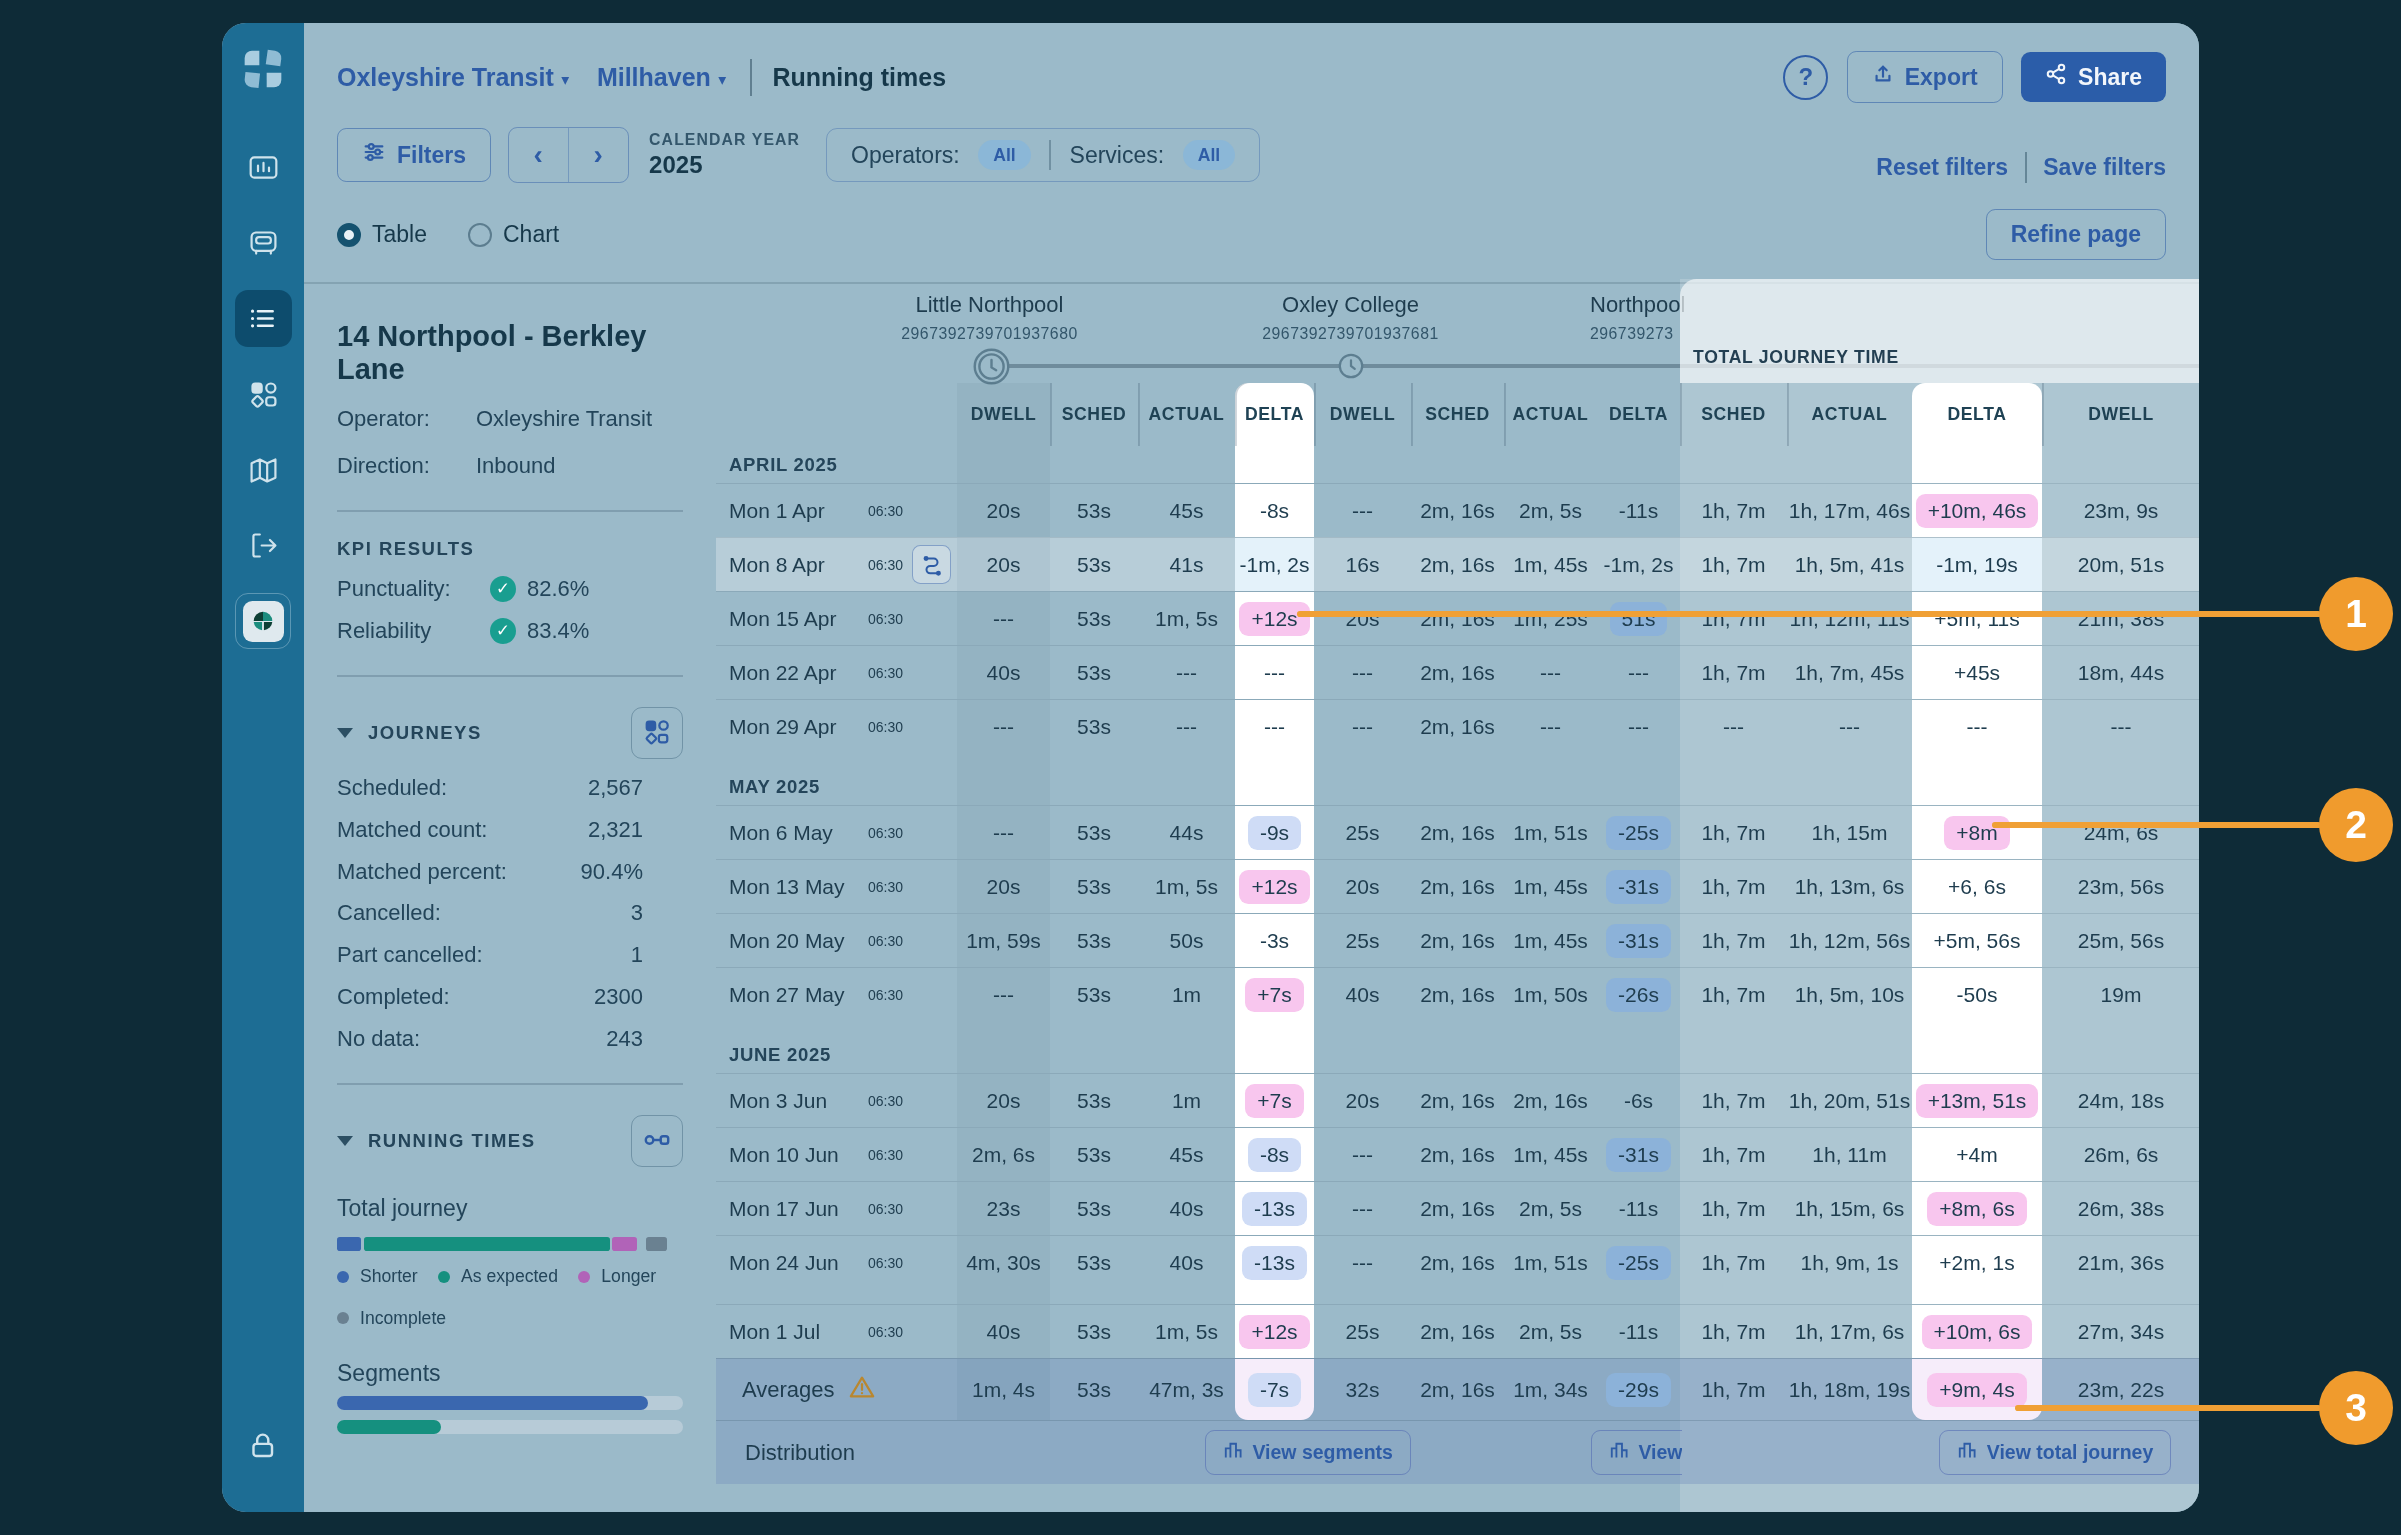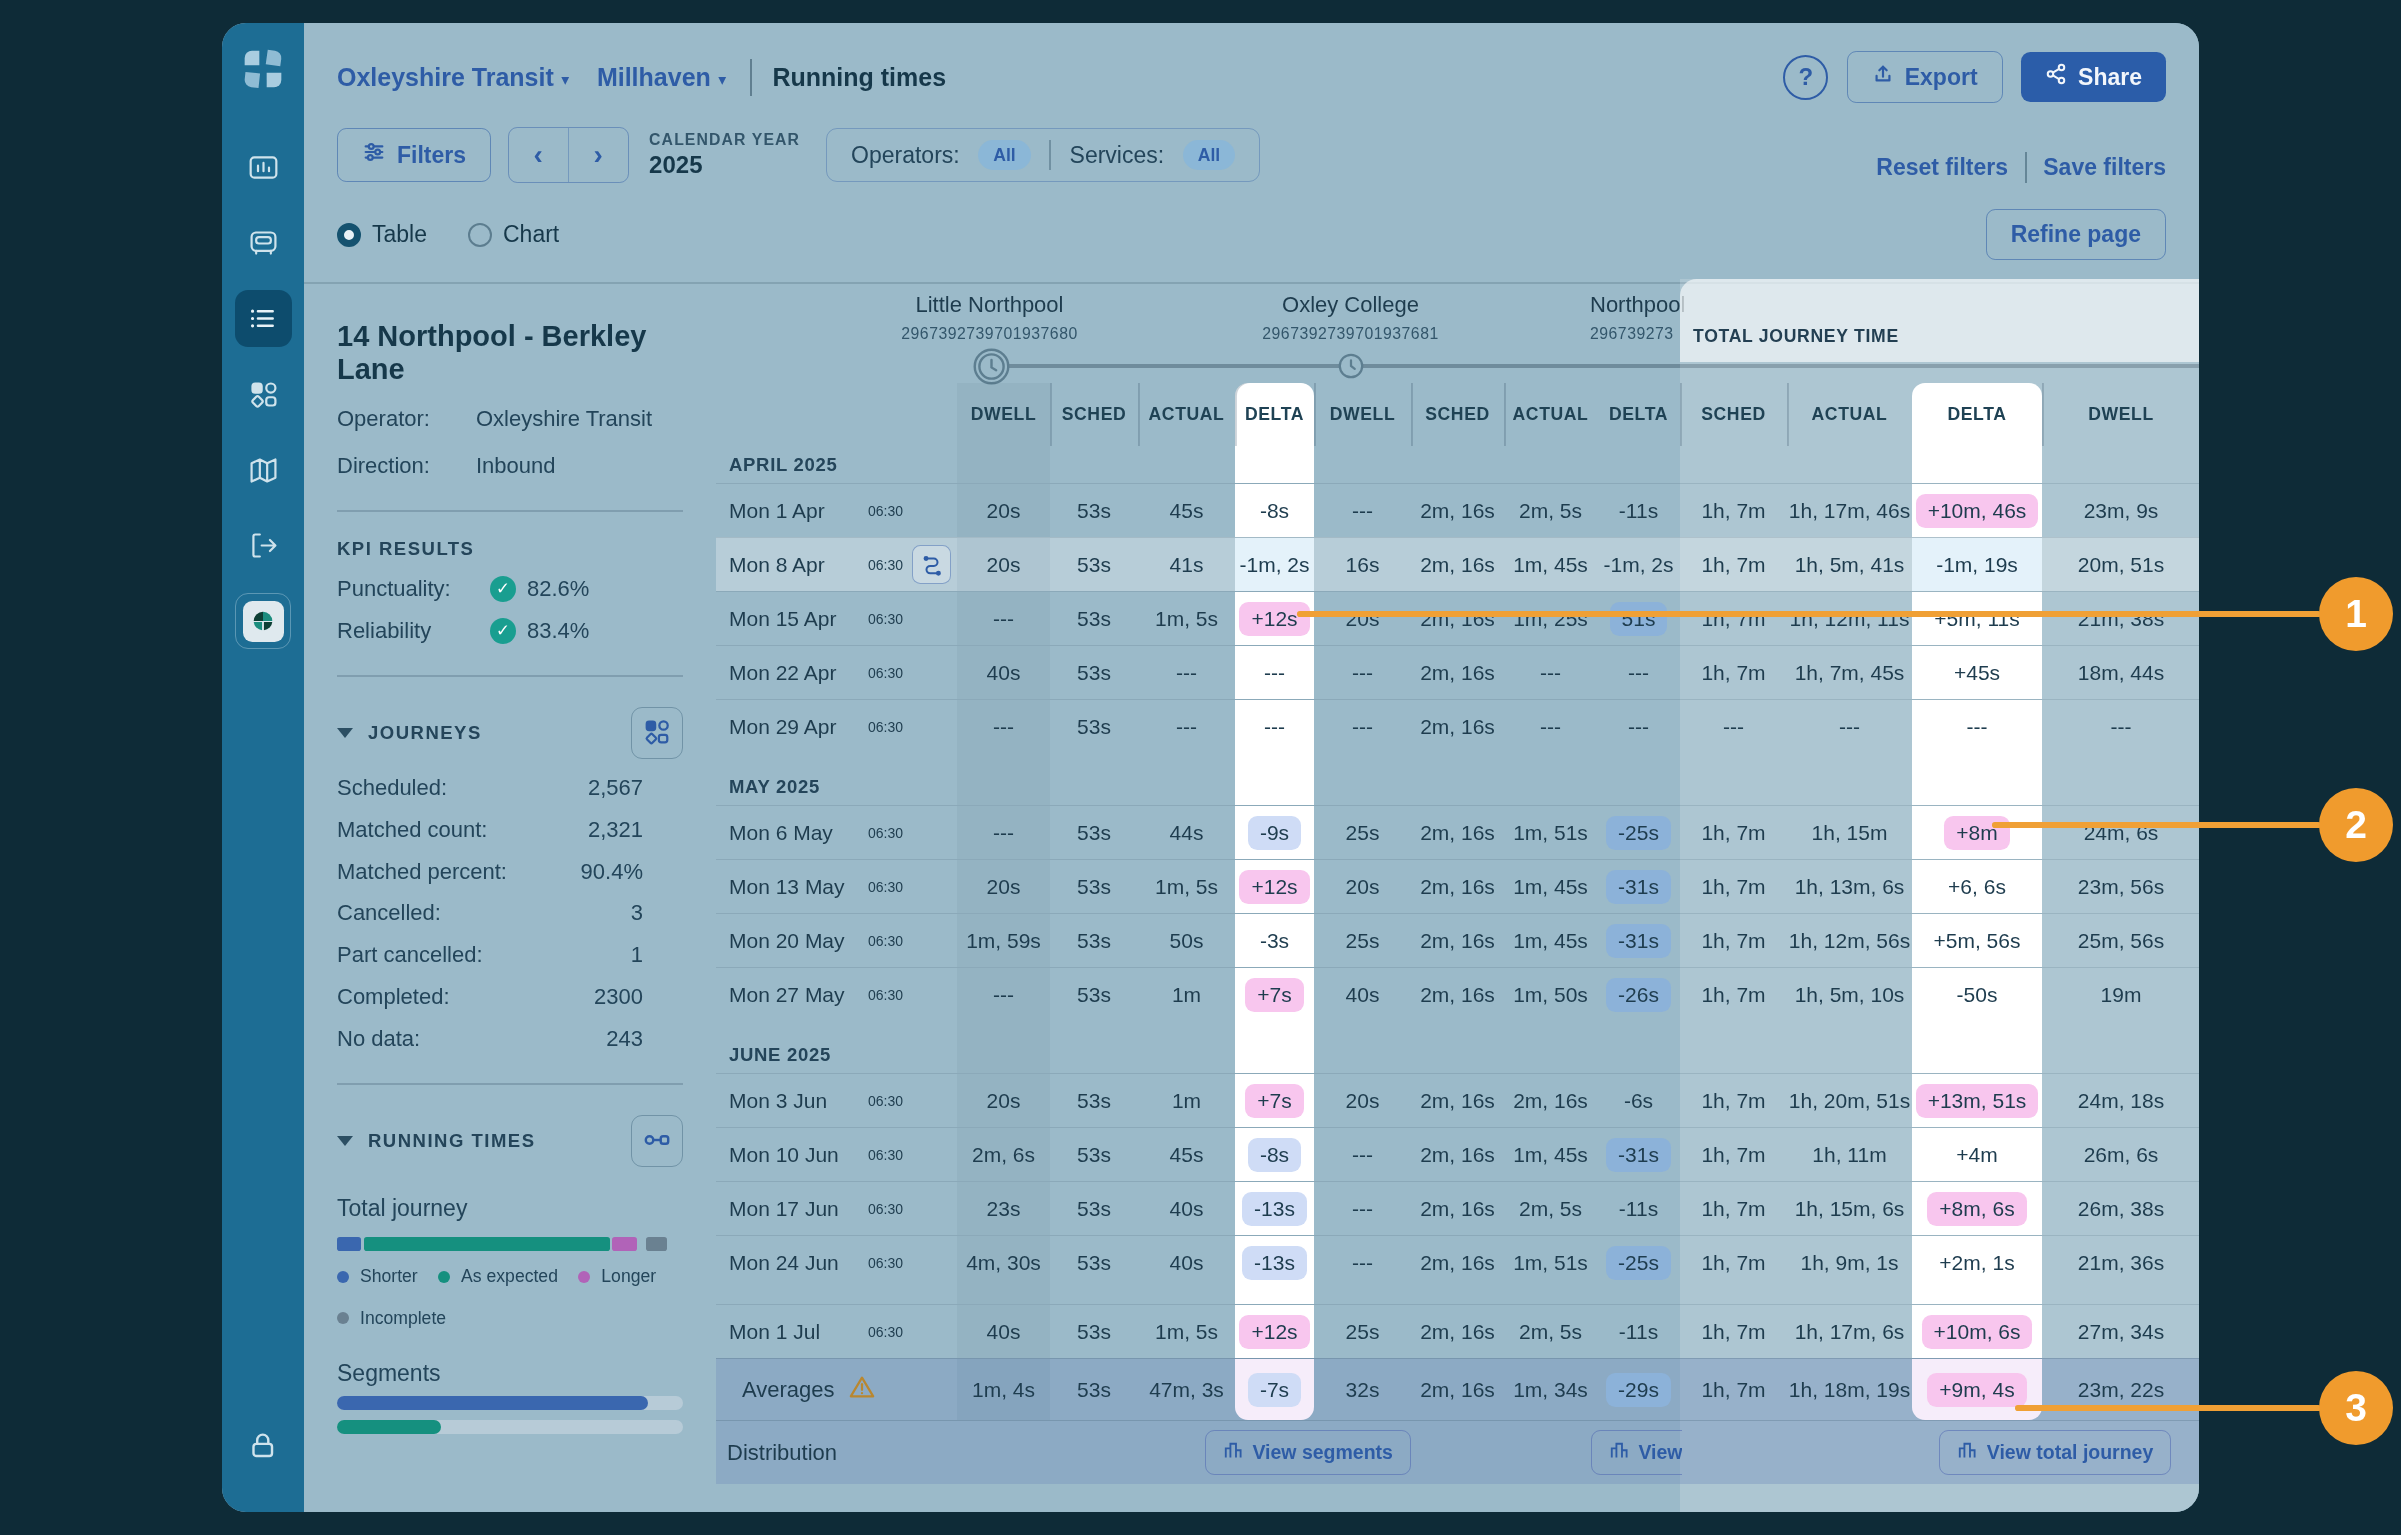--- a/index.html
+++ b/index.html
@@ -76,21 +76,21 @@
   .sbfill{position:absolute;left:0;top:0;height:100%;border-radius:7.4px;}
   
   .table-wrap{flex:1;position:relative;}
   .stops{position:absolute;left:0;right:0;top:0;height:104px;}
   .stop{position:absolute;text-align:center;}
   .stop .sname{font-size:22px;color:#1e3c4e;}
   .stop .sid{font-size:15.8px;color:#33566b;margin-top:7.4px;letter-spacing:0.5px;}
   .timeline{position:absolute;left:273px;right:0;top:85px;height:3.7px;background:#6f8c9c;}
   .clock{position:absolute;top:69px;}
   .total-band{position:absolute;left:964px;right:0;top:0;bottom:0;background:rgba(255,255,255,.18);z-index:2;}
-  .band-head{height:83px;background:rgba(255,255,255,.6);border-top-left-radius:16.7px;display:flex;align-items:flex-end;padding:0 0 15px 13px;box-sizing:border-box;}
+  .band-head{height:104px;background:rgba(255,255,255,.6);border-top-left-radius:16.7px;display:flex;align-items:flex-end;padding:0 0 15px 13px;box-sizing:border-box;}
   .band-head .bh{font-size:17.6px;font-weight:700;letter-spacing:0.7px;color:#233f52;}
   .gridtab{position:absolute;left:0;right:0;top:104px;z-index:3;}
   .trow{display:grid;grid-template-columns:241px 93px 88px 97px 79px 97px 93px 93px 83px 107px 125px 130px 158px;align-items:center;}
   .trow.data{height:53px;border-top:0.9px solid rgba(40,70,90,.14);}
   .trow.head{height:63px;}
   .trow.month{height:37px;}
   .trow.gap{height:15px;}
   .trow.avgs{height:61px;}
   .cell{font-size:21px;color:#1e3c4e;text-align:center;height:100%;display:flex;align-items:center;justify-content:center;}
   .cell.left{justify-content:flex-start;}
@@ -108,21 +108,21 @@
   .dt{width:139px;font-size:21px;color:#1e3c4e;text-align:left;}
   .tm{font-size:14px;color:#1e3c4e;}
   .month-lbl{font-size:18.5px;font-weight:700;color:#24455a;letter-spacing:0.7px;padding-left:13px;text-align:center;}
   .chip{display:inline-block;padding:6.5px 12px;border-radius:9.3px;line-height:1;}
   .chip.pink{background:#f8c6ee;}
   .chip.lav{background:#cfdcf6;}
   .chip.blue{background:#8cb2d9;}
   .rticon{width:37px;height:37px;border-radius:8.3px;border:1.9px solid rgba(46,92,166,.45);display:flex;align-items:center;justify-content:center;margin-left:9.3px;background:rgba(255,255,255,.25);}
   .avg-label{display:flex;align-items:center;gap:13px;padding-left:13px;font-size:22px;color:#1e3c4e;}
   .dist-row{position:relative;height:63px;background:rgba(115,145,190,.38);border-top:0.9px solid rgba(40,70,90,.2);}
-  .dist-label{position:absolute;left:11px;top:50%;transform:translateY(-50%);font-size:22px;color:#1e3c4e;}
+  .dist-label{position:absolute;left:29px;top:50%;transform:translateY(-50%);font-size:22px;color:#1e3c4e;}
   .vbtn{display:flex;align-items:center;gap:9.3px;border:1.9px solid rgba(72,96,175,.5);border-radius:9.3px;color:#2e5ca6;font-size:19.5px;font-weight:600;padding:9.3px 16.7px;white-space:nowrap;background:transparent;box-sizing:border-box;}
   .vwrap{position:absolute;top:50%;transform:translateY(-50%);}
   .clipwrap{overflow:hidden;width:91px;}
   
   .callout-line{position:absolute;height:5.6px;background:#f0a035;border-radius:2.8px;z-index:50;}
   .callout-circle{position:absolute;width:74px;height:74px;border-radius:50%;background:#f09b2d;color:#fff;font-size:39px;font-weight:700;display:flex;align-items:center;justify-content:center;z-index:51;}
 </style>
 </head>
 <body>
 

